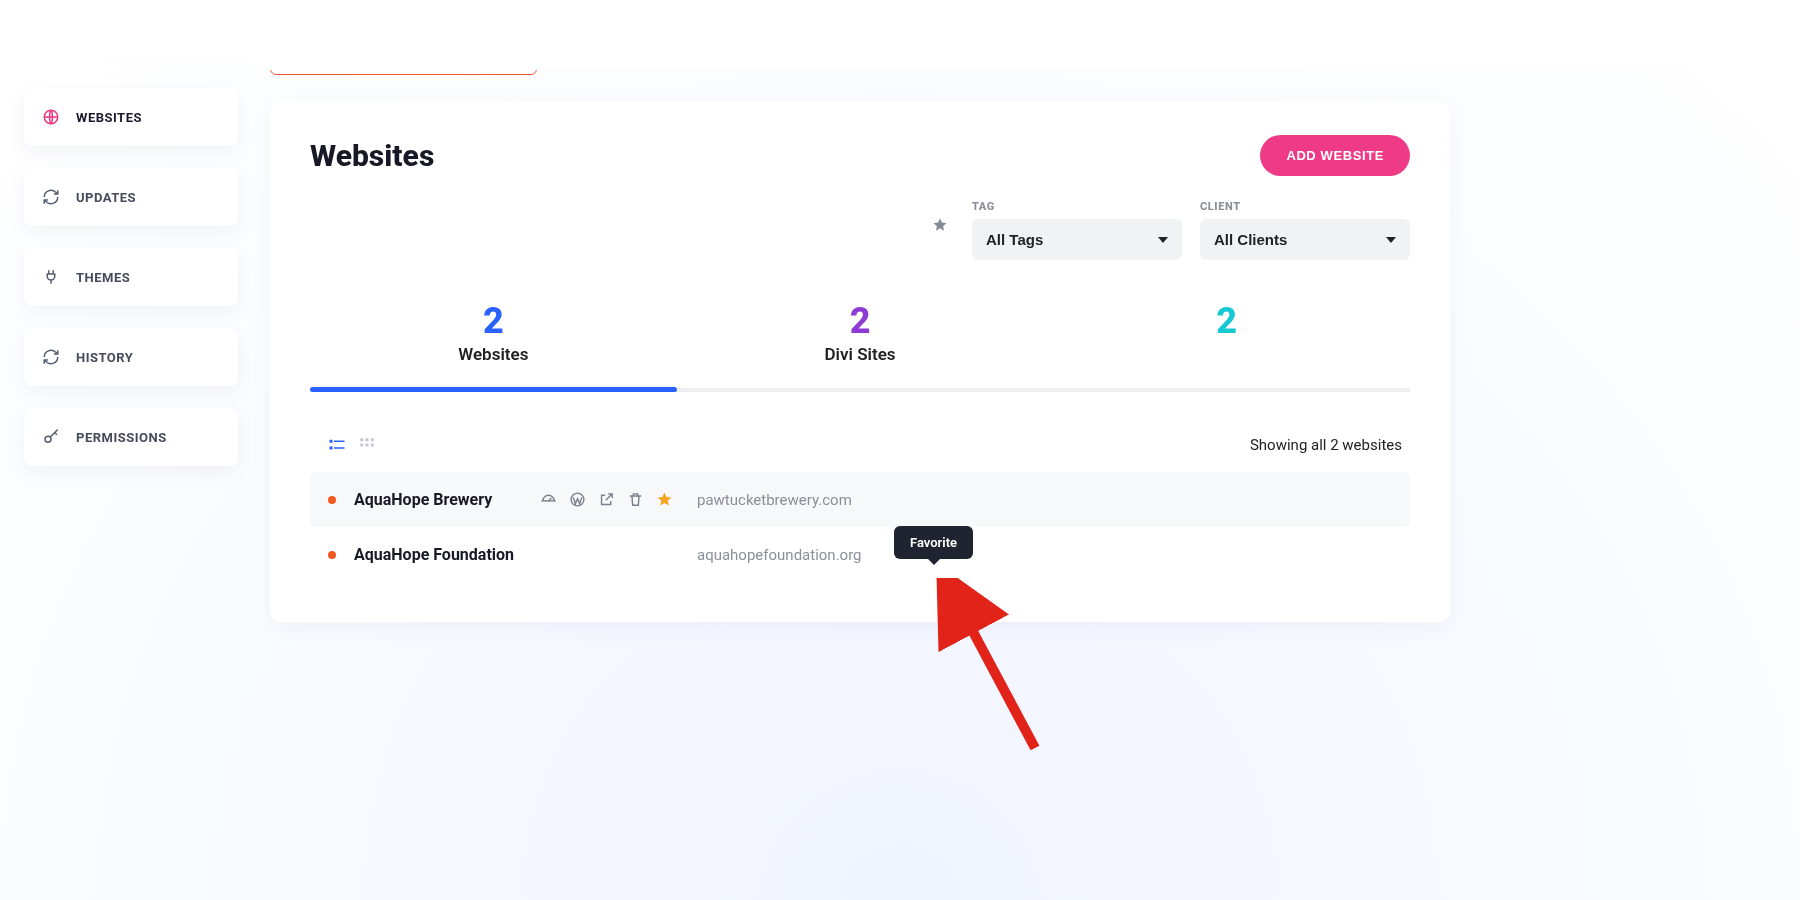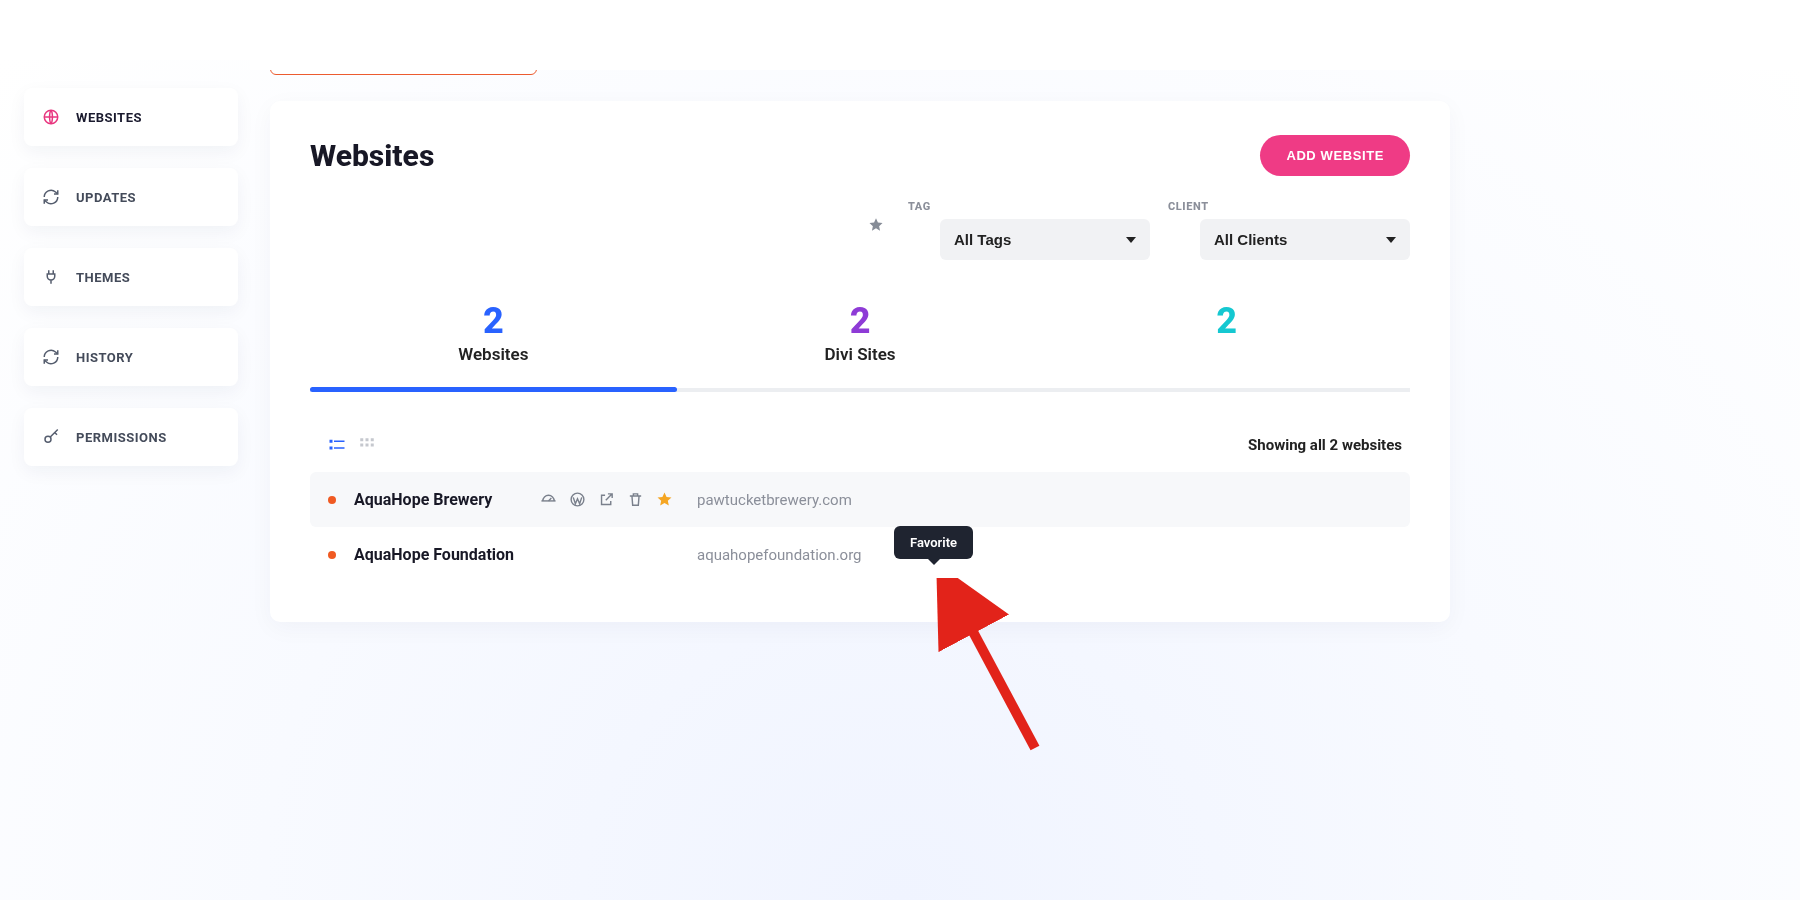--- a/index.html
+++ b/index.html
@@ -123,21 +123,20 @@
     background:#f1f2f4;
     border:none;
     border-radius:6px;
     padding: 12px 36px 12px 14px;
     font-size:15px;
     font-weight:600;
     color:#222;
     width: 210px;
     appearance:none;
     position:relative;
-    margin-left:32px;
   }
   .select-wrap { position:relative; }
   .select-wrap::after{
     content:""; position:absolute; right:14px; top:50%; width:0;height:0;
     border-left:5px solid transparent;border-right:5px solid transparent;border-top:6px solid #222;
     transform:translateY(-50%);
   }
 
   .stats {
     display:flex;
@@ -154,21 +153,21 @@
     position:absolute; bottom:-4px; left:0; height:5px; width:33.33%;
     background:#2962ff; border-radius:3px;
   }
 
   .list-head {
     display:flex; justify-content:space-between; align-items:center;
     margin-bottom: 18px; padding: 0 8px;
   }
   .view-toggles { display:flex; gap:12px; align-items:center; margin-left:10px;}
   .toggle-icon { width:18px; height:18px; cursor:pointer; }
-  .result-count { font-size:15px; font-weight:700; color:#222; }
+  .result-count { font-size:15px; font-weight:400; color:#222; }
 
   .site-row {
     display:flex; align-items:center;
     padding: 18px 18px;
     border-radius:6px;
     background:#fff;
     position:relative;
   }
   .site-row.highlight { background:#f7f8fa; }
   .dot { width:8px;height:8px;border-radius:50%;background:#f05a22; margin-right:18px;}

